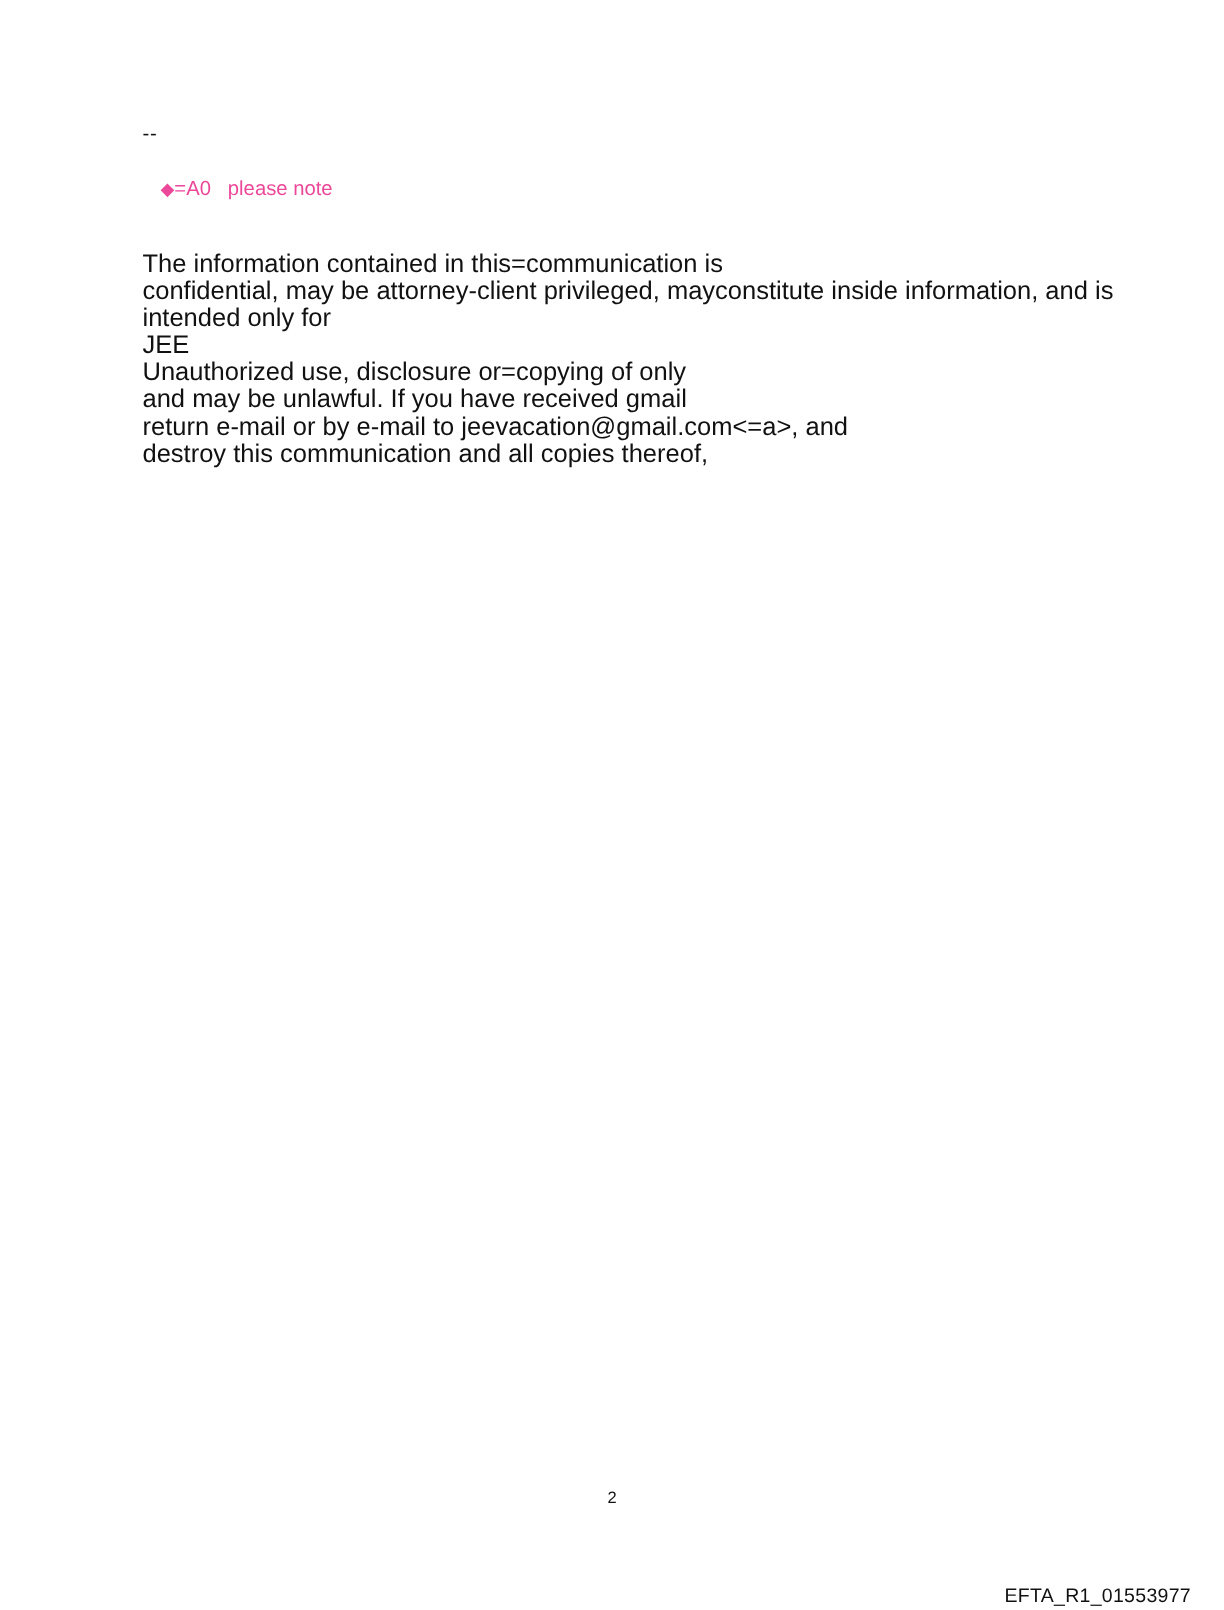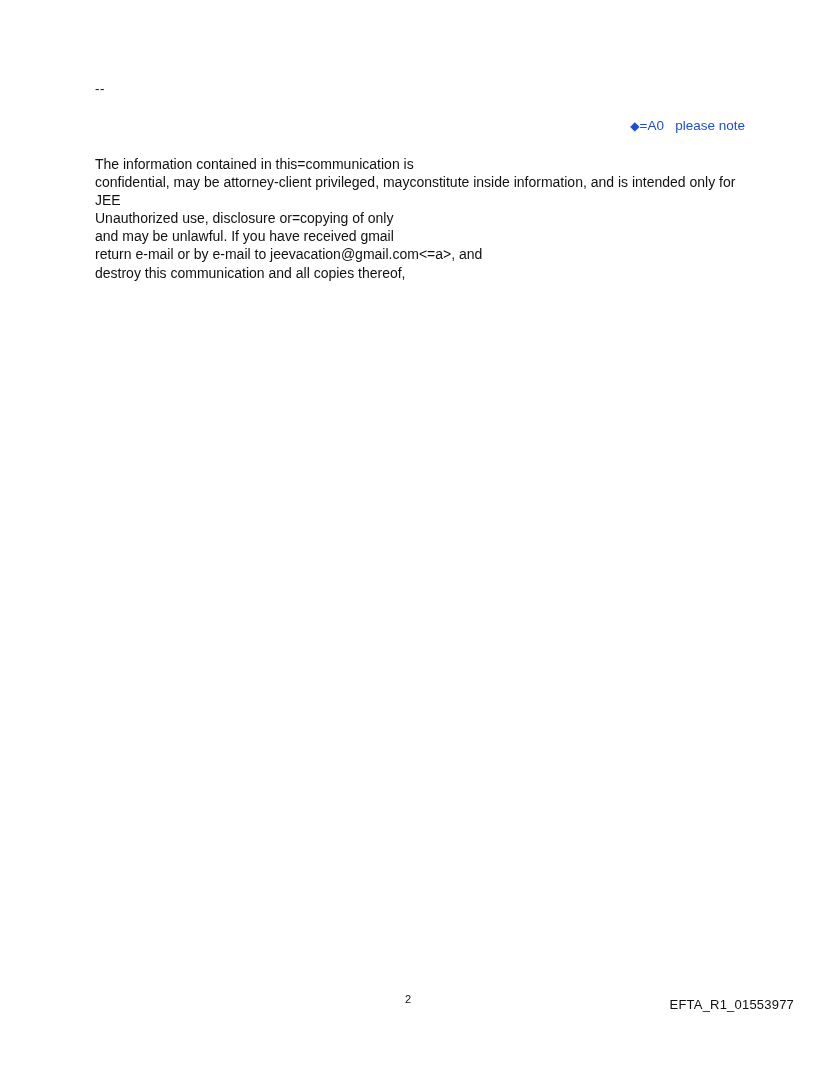--- a/index.html
+++ b/index.html
@@ -29,52 +29,51 @@
     font-size: 13.5px;
     line-height: 18px;
     color: #111111;
     letter-spacing: 0.5px;
   }
   .note-line {
     margin-top: 19px;
     margin-left: 12px;
     font-size: 13.5px;
     line-height: 18px;
-    color: #1d4ed8;
+    color: #ec4899;
     white-space: pre;
-    text-align: right;
   }
   .note-glyph {
     font-family: "DejaVu Sans", sans-serif;
     font-size: 12px;
   }
   .disclaimer {
-    margin-top: 20px;
-    font-size: 14px;
+    margin-top: 32px;
+    font-size: 17px;
     line-height: 18.1px;
     color: #111111;
   }
   .disclaimer p {
     margin: 0;
     padding: 0;
     white-space: pre-wrap;
   }
   .page-number {
     position: absolute;
     left: 0;
     right: 0;
     top: 993px;
     text-align: center;
     font-size: 11px;
     color: #111111;
   }
   .bates {
     position: absolute;
     right: 22px;
-    top: 997px;
+    top: 1056px;
     font-size: 13px;
     letter-spacing: 0.2px;
     color: #111111;
     font-family: "Liberation Sans", sans-serif;
   }
 </style>
 </head>
 <body>
 
 <div class="page">

